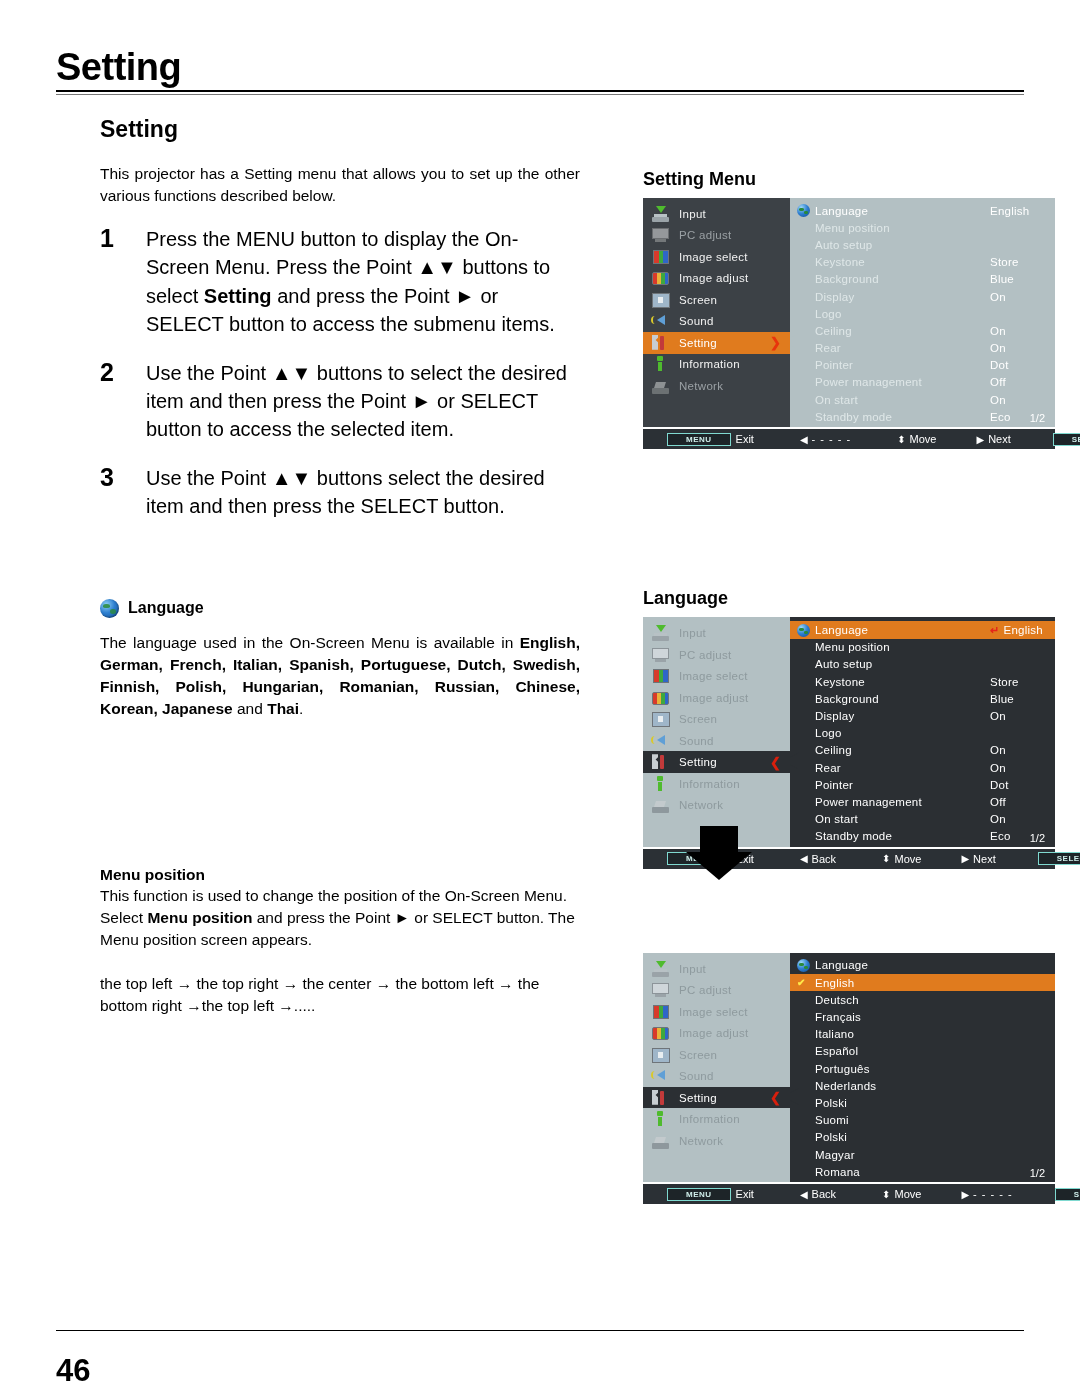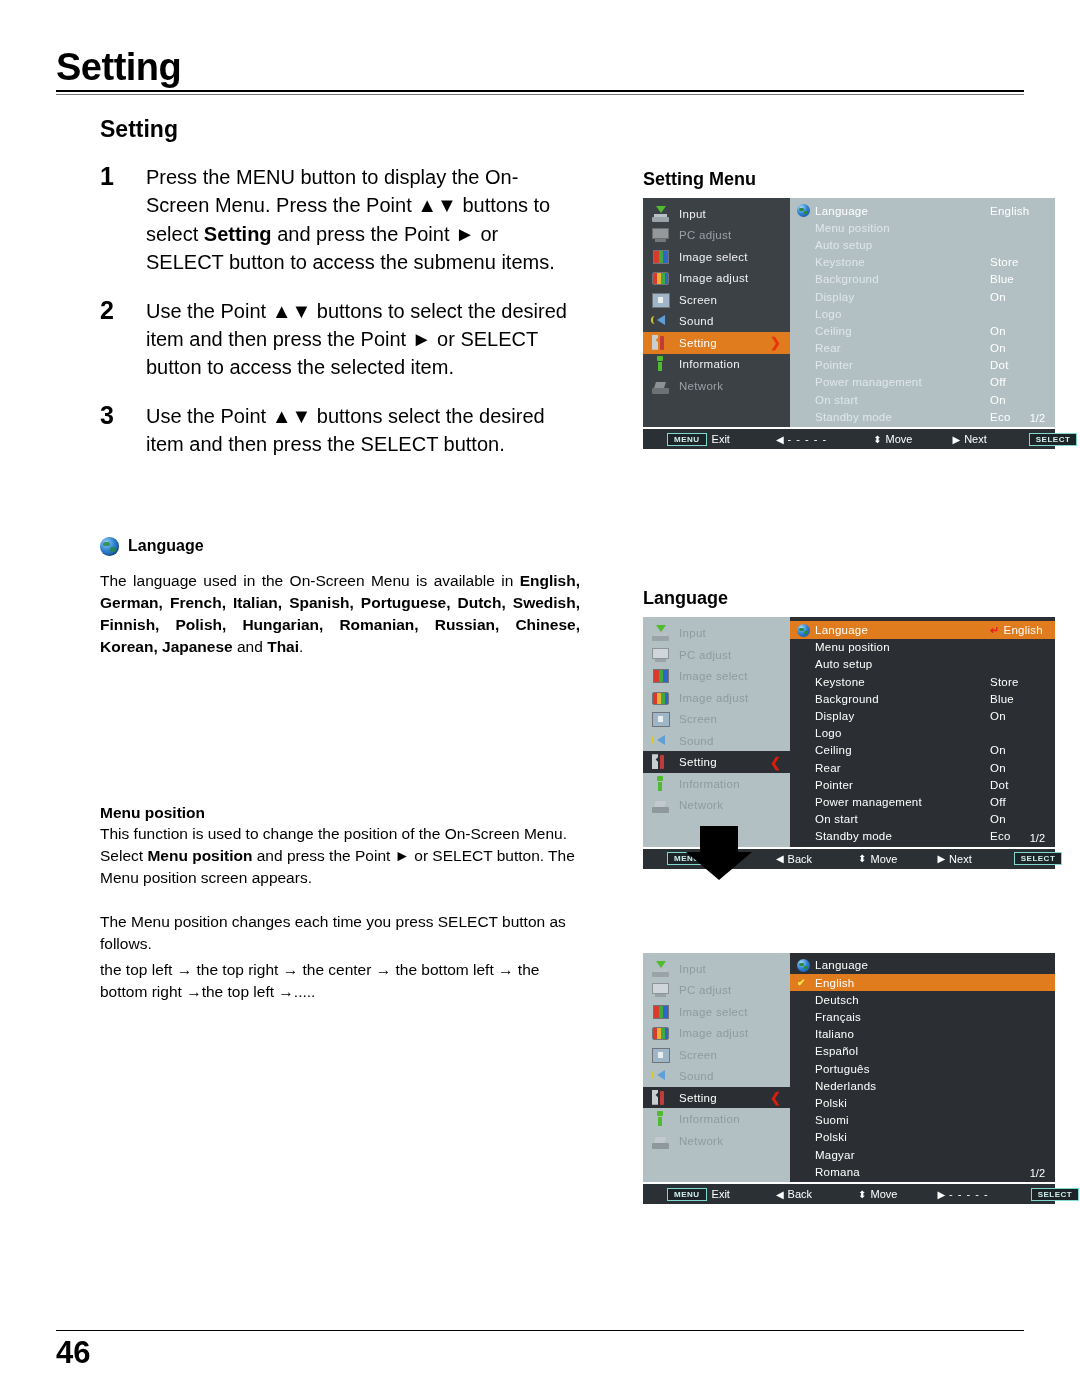--- a/index.html
+++ b/index.html
@@ -15,21 +15,21 @@
 
   
   .hdr{position:absolute;left:56px;top:48px;width:968px;}
   .hdr-title{font-size:38px;font-weight:bold;letter-spacing:-0.5px;line-height:1;
     font-family:"Liberation Sans", sans-serif;}
   .hdr-rule{margin-top:4px;border-top:2px solid #000;border-bottom:1px solid #777;height:2px;}
 
   
   .ftr{position:absolute;left:56px;top:1330px;width:968px;}
   .ftr-rule{border-top:1.5px solid #000;}
-  .ftr-num{font-size:31px;font-weight:bold;margin-top:6px;line-height:1;}
+  .ftr-num{font-size:31px;font-weight:bold;margin-top:24px;line-height:1;}
 
   
   .lcol{position:absolute;left:100px;top:118px;width:480px;}
   h2.sec{font-size:23px;font-weight:bold;margin:0 0 22px 0;line-height:1;}
   p.body{font-size:15.5px;line-height:1.42;margin:0 0 4px 0;text-align:justify;}
   p.body.nj{text-align:left;}
 
   .steps{margin-top:18px;}
   .step{display:flex;margin-bottom:20px;}
   .step-num{font-size:25px;font-weight:bold;width:46px;flex:0 0 46px;line-height:1.05;}
@@ -114,21 +114,21 @@
      background:#2a8a3a;border-radius:40%;}
   .globe-sm:after{content:"";position:absolute;left:7px;top:7px;width:4px;height:3px;
      background:#2a8a3a;border-radius:40%;}
 
   
   .osd-bar{height:20px;background:#2b3035;display:flex;align-items:center;
      border-top:2px solid #ffffff;position:relative;}
   .osdA .osd-bar{background:#2b3035;}
   .bar-cell{display:flex;align-items:center;color:#fff;font-size:11px;white-space:nowrap;}
   .keycap{border:1px solid #7fd9d0;color:#cfeeea;background:#1d2428;font-size:8px;
-     font-weight:bold;padding:0 6px;line-height:11px;height:11px;margin-right:5px;
+     font-weight:bold;padding:0 18px;line-height:11px;height:11px;margin-right:5px;
      letter-spacing:.5px;display:inline-block;}
   .glyph{margin-right:4px;font-size:10px;}
   .c1{margin-left:24px;} .c2{margin-left:46px;} .c3{margin-left:46px;}
   .c4{margin-left:40px;} .c5{margin-left:42px;}
   .dash{letter-spacing:1px;}
 
   
   .ic{position:absolute;inset:0;}
   .ic-base{position:absolute;left:1px;right:1px;bottom:0px;height:5px;background:#9aa3a8;border-radius:1px;}
   .ic-base2{position:absolute;left:3px;right:3px;bottom:5px;height:3px;background:#b8c1c5;}
@@ -168,20 +168,21 @@
 
 <div class="page">
 
   <div class="hdr">
     <div class="hdr-title">Setting</div>
     <div class="hdr-rule"></div>
   </div>
 
   <div class="lcol">
     <h2 class="sec">Setting</h2>
+    <p class="body">This projector has a Setting menu that allows you to set up the other various functions described below.</p>
 
     <div class="steps">
       <div class="step">
         <div class="step-num">1</div>
         <div class="step-txt"><span>Press the MENU button to display the On-Screen Menu.  Press the Point ▲▼ buttons to select </span><b>Setting</b><span> and press the Point ► or SELECT button to access the submenu items.</span></div>
       </div>
       <div class="step">
         <div class="step-num">2</div>
         <div class="step-txt">Use the Point ▲▼ buttons to select the desired item and then press the Point ► or SELECT button to access the selected item.</div>
       </div>
@@ -194,21 +195,20 @@
     <div class="lang-head">
       <span class="globe"></span>
       <span class="lang-head-txt">Language</span>
     </div>
     <p class="body" style="margin-top:14px"><span>The language used in the On-Screen Menu is available in </span><b>English, German, French, Italian, Spanish, Portuguese, Dutch, Swedish, Finnish, Polish, Hungarian, Romanian, Russian, Chinese, Korean, Japanese</b><span> and </span><b>Thai</b><span>.</span></p>
 
     <div class="mp-block">
       <div class="sub-head">Menu position</div>
       <p class="body nj"><span>This function is used to change the position of the On-Screen Menu. Select </span><b>Menu position</b><span> and press the Point ► or SELECT button. The Menu position screen appears.</span></p>
       <div class="gap"></div>
-      <p class="body nj">The Menu position changes each time you press SELECT button as follows.</p>
       <p class="body nj">the top left  → the top right  → the center → the bottom left → the bottom right  →the top left  →.....</p>
     </div>
   </div>
 
   <div class="rcol">
 
     <div class="shot-title">Setting Menu</div>
     <div class="osd osdA">
       <div class="osd-body">
         <div class="osd-side">

